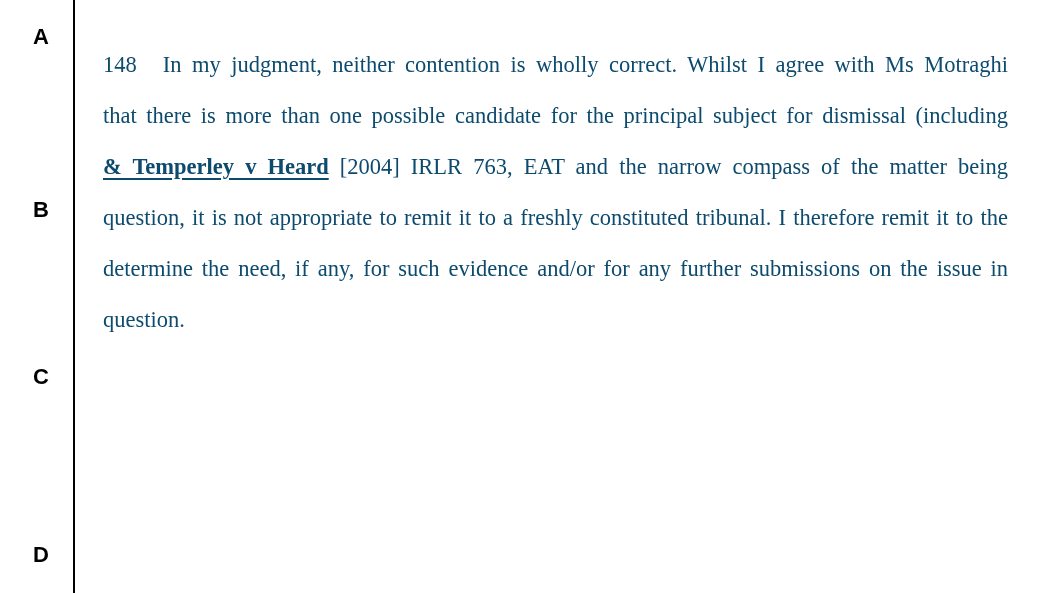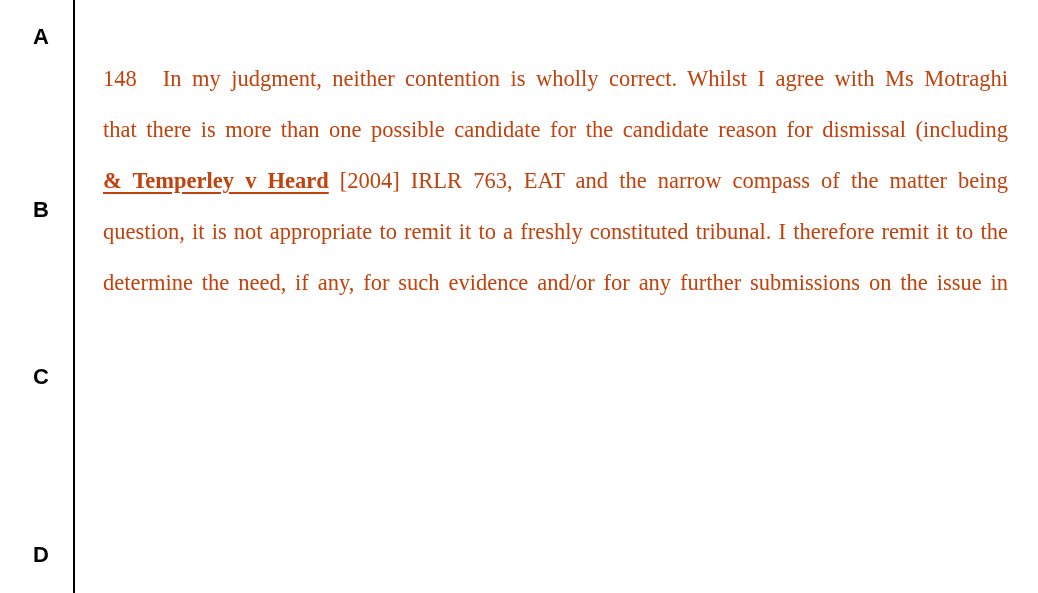--- a/index.html
+++ b/index.html
@@ -33,26 +33,26 @@
     line-height: 22px;
     color: #000000;
   }
   .pos-a { top: 26px; }
   .pos-b { top: 199px; }
   .pos-c { top: 366px; }
   .pos-d { top: 544px; }
   .body-text {
     position: absolute;
     left: 103px;
-    top: 53px;
+    top: 39px;
     width: 905px;
     font-family: "Liberation Serif", "DejaVu Serif", serif;
     font-size: 22.5px;
     line-height: 51px;
-    color: #c2410c;
+    color: #0c4a6e;
   }
   .line {
     text-align: justify;
     text-align-last: justify;
   }
   .line.last {
     text-align-last: left;
   }
   .tab {
     display: inline-block;
@@ -69,18 +69,19 @@
 <body>
 
 <div class="page">
   <div class="margin-letter pos-a">A</div>
   <div class="margin-letter pos-b">B</div>
   <div class="margin-letter pos-c">C</div>
   <div class="margin-letter pos-d">D</div>
   <div class="margin-rule"></div>
   <div class="body-text">
       <div class="line"><span>148</span><span class="tab"></span><span>In my judgment, neither contention is wholly correct. Whilst I agree with Ms Motraghi</span></div>
-      <div class="line"><span>that there is more than one possible candidate for the candidate reason for dismissal (including</span></div>
+      <div class="line"><span>that there is more than one possible candidate for the principal subject for dismissal (including</span></div>
       <div class="line"><span class="case-name">&amp; Temperley v Heard</span><span> [2004] IRLR 763, EAT and the narrow compass of the matter being</span></div>
       <div class="line"><span>question, it is not appropriate to remit it to a freshly constituted tribunal. I therefore remit it to the</span></div>
       <div class="line"><span>determine the need, if any, for such evidence and/or for any further submissions on the issue in</span></div>
+      <div class="line last"><span>question.</span></div>
     </div>
 </div>
 
 </body></html>

